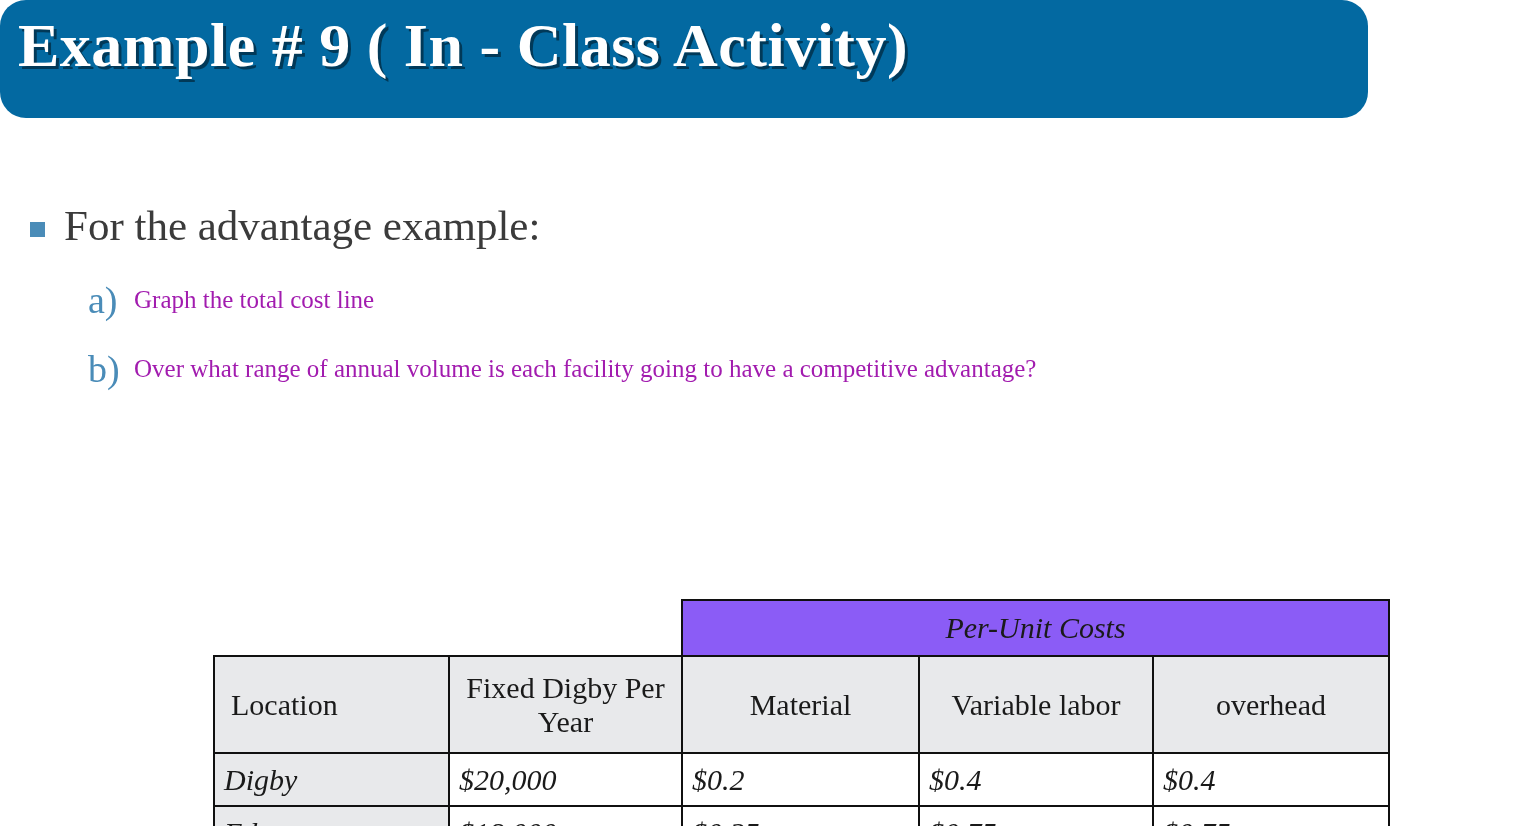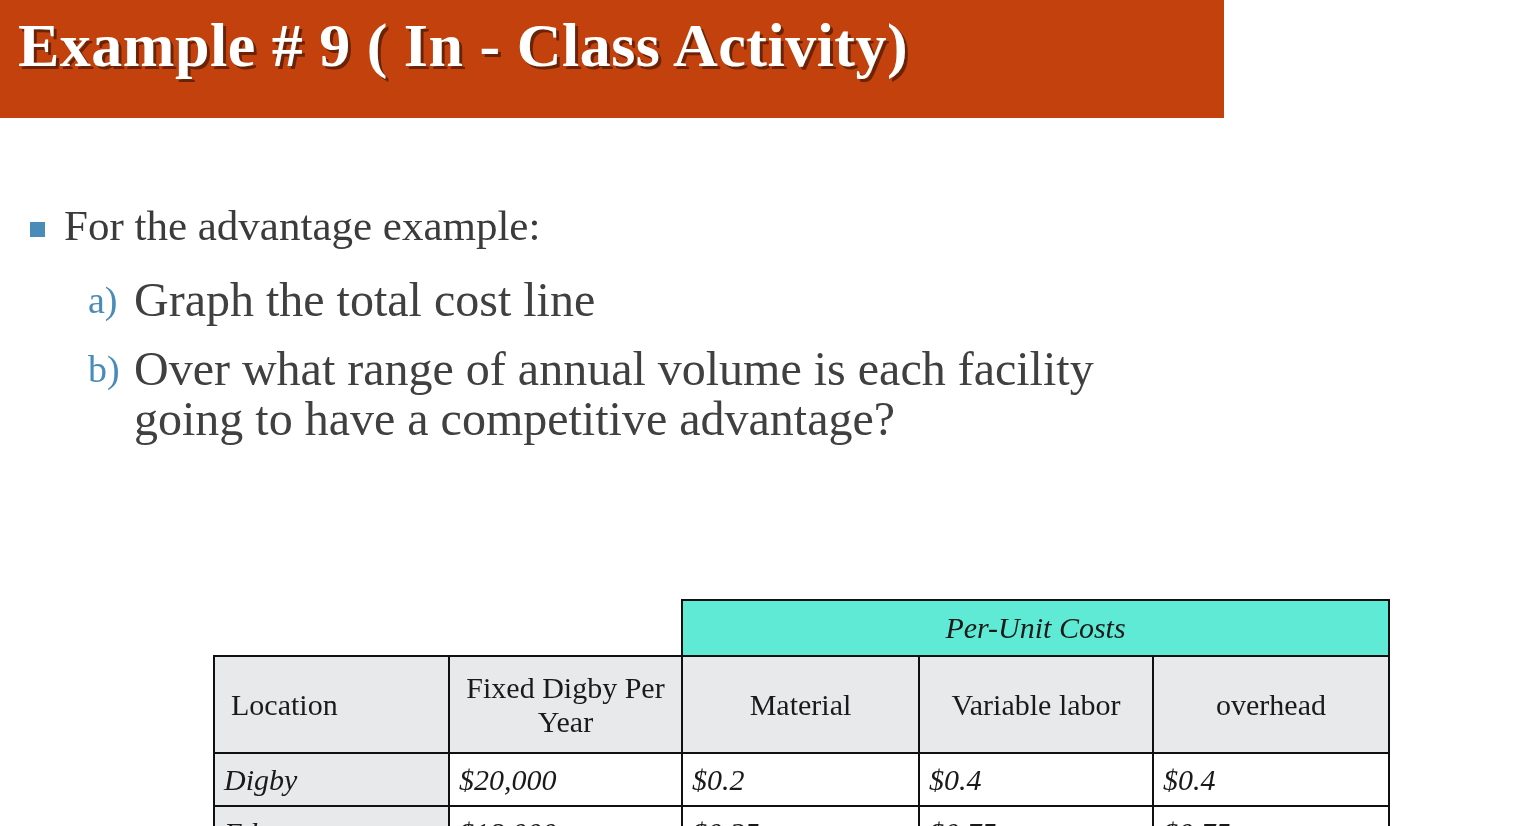--- a/index.html
+++ b/index.html
@@ -18,23 +18,24 @@
     width: 1528px;
     height: 826px;
     background: #ffffff;
   }
 
   
   .title-bar {
     position: absolute;
     left: 0;
     top: 0;
-    width: 1224px;
+    width: 1368px;
     height: 118px;
-    background: #c2410c;
+    background: #0369a1;
+    border-radius: 26px;
   }
   .title-text {
     position: absolute;
     left: 18px;
     top: 2px;
     font-family: "Liberation Serif", "DejaVu Serif", serif;
     font-weight: bold;
     font-size: 62px;
     line-height: 86px;
     color: #ffffff;
@@ -83,23 +84,23 @@
   .lvl2-b { left: 88px; top: 226px; }
 
   .marker {
     font-size: 38px;
     line-height: 50px;
     color: #4a8cb8;
     width: 46px;
     flex: none;
   }
   .lvl2-text {
-    font-size: 48px;
+    font-size: 25px;
     line-height: 50px;
-    color: #404040;
+    color: #a21caf;
     max-width: 1020px;
   }
 
   
   .tbl-wrap {
     position: absolute;
     left: 213px;
     top: 481px;
     width: 1175px;
     height: 310px;
@@ -115,21 +116,21 @@
     font-family: "Liberation Serif", "DejaVu Serif", serif;
     font-size: 30px;
     color: #1a1a1a;
     font-weight: normal;
   }
   .spacer-cell {
     border: none !important;
     background: transparent;
   }
   .group-head {
-    background: #5eead4;
+    background: #8b5cf6;
     color: #0d0d0d;
     font-weight: bold;
     font-style: italic;
     font-size: 31px;
     text-align: center;
     height: 56px;
   }
   .col-head {
     background: #e8e9eb;
     text-align: center;

